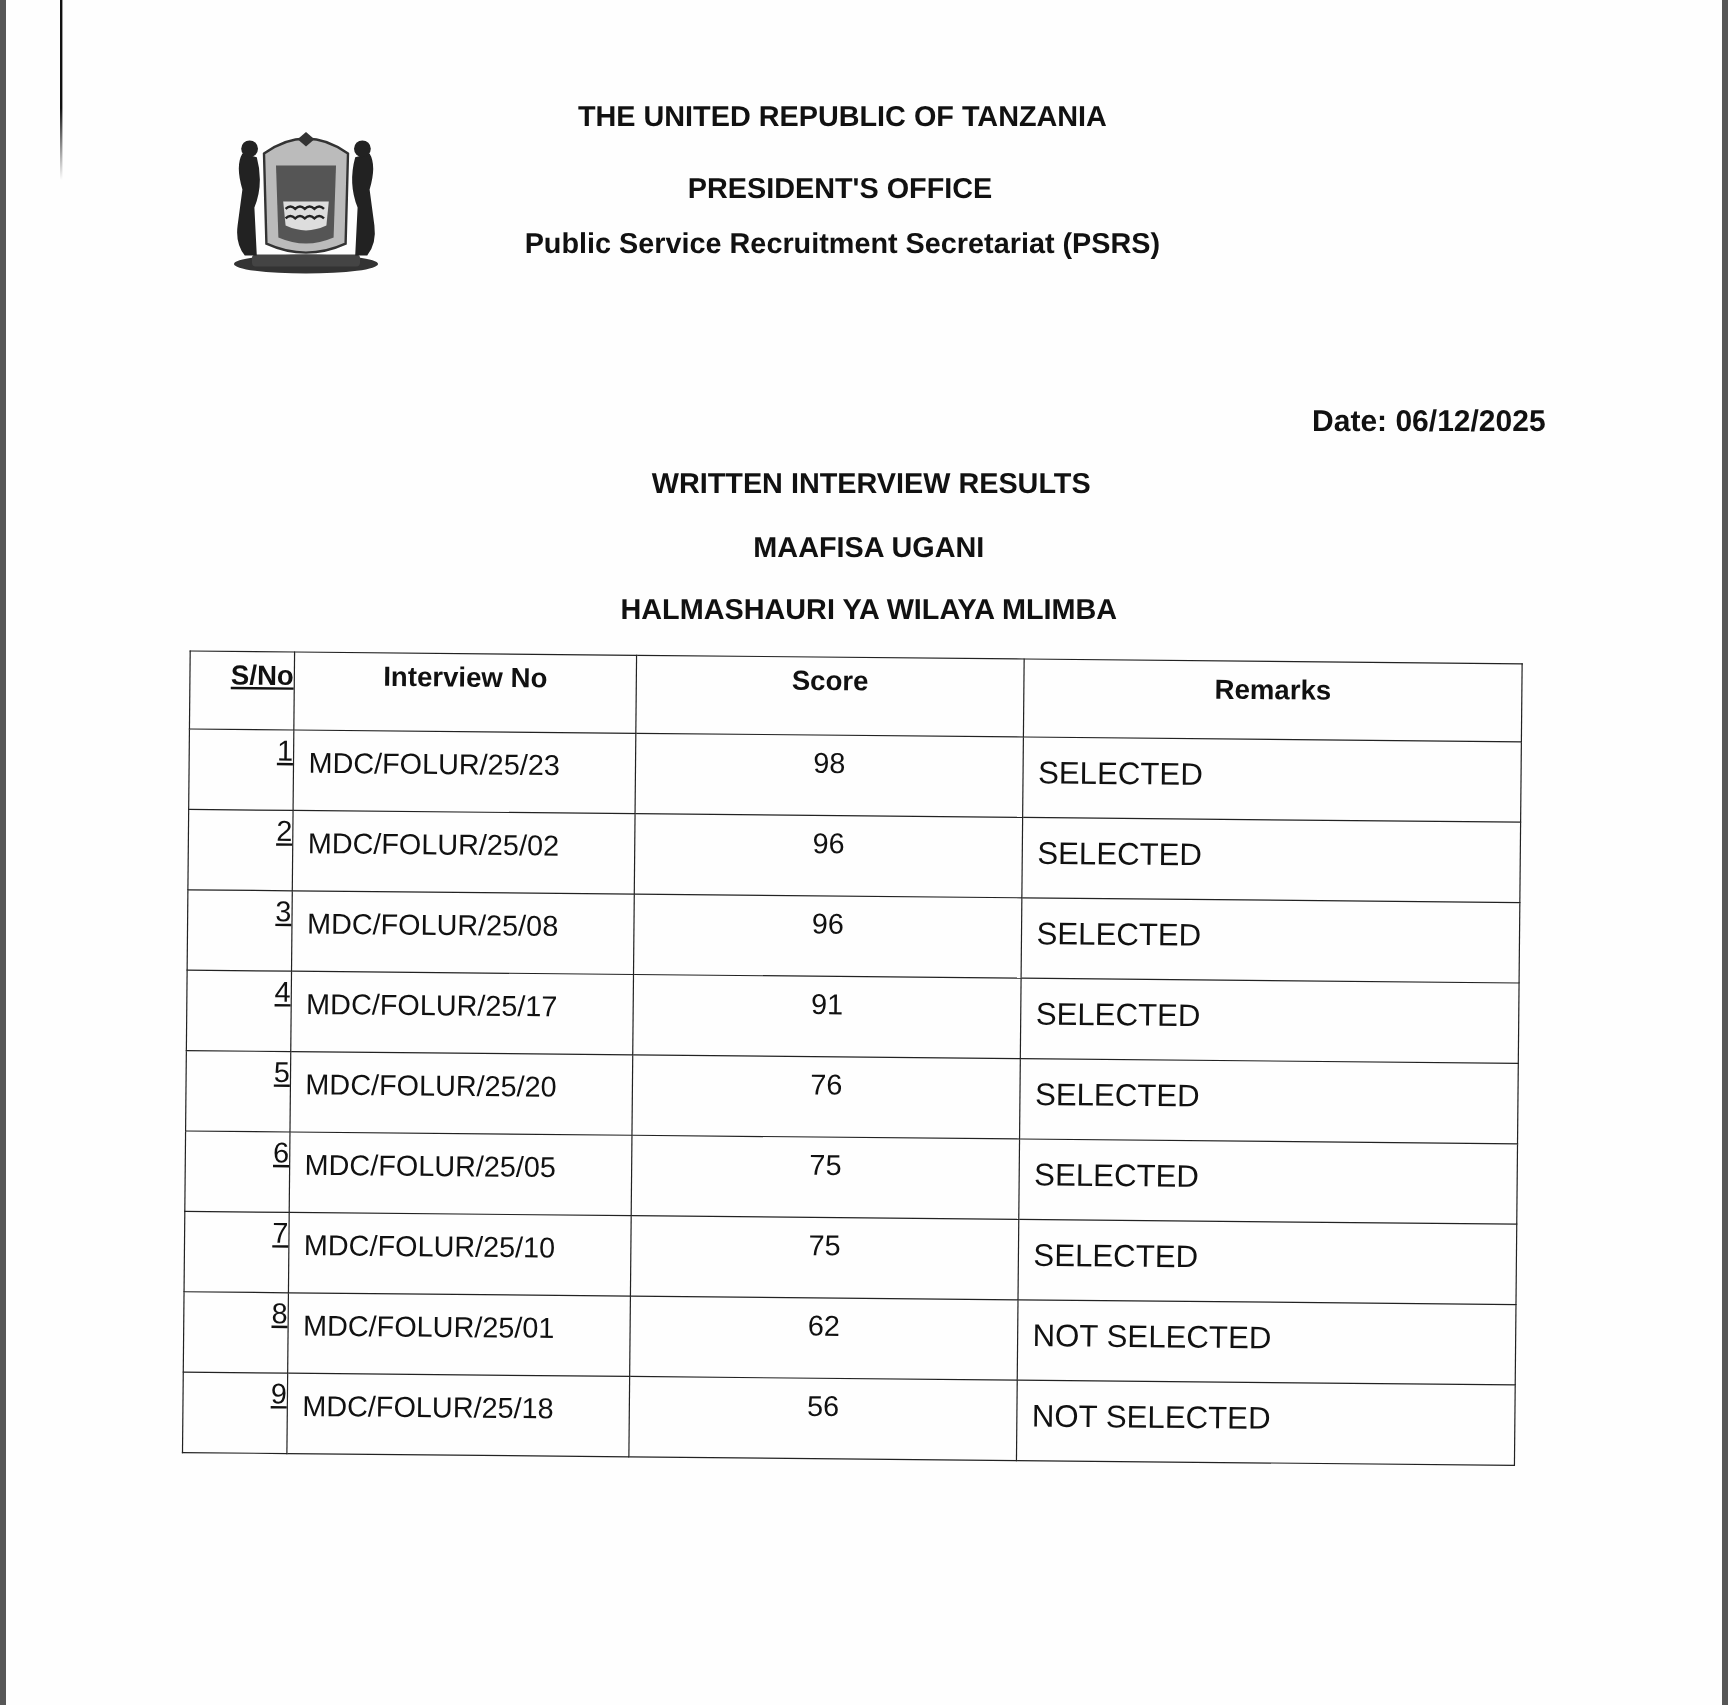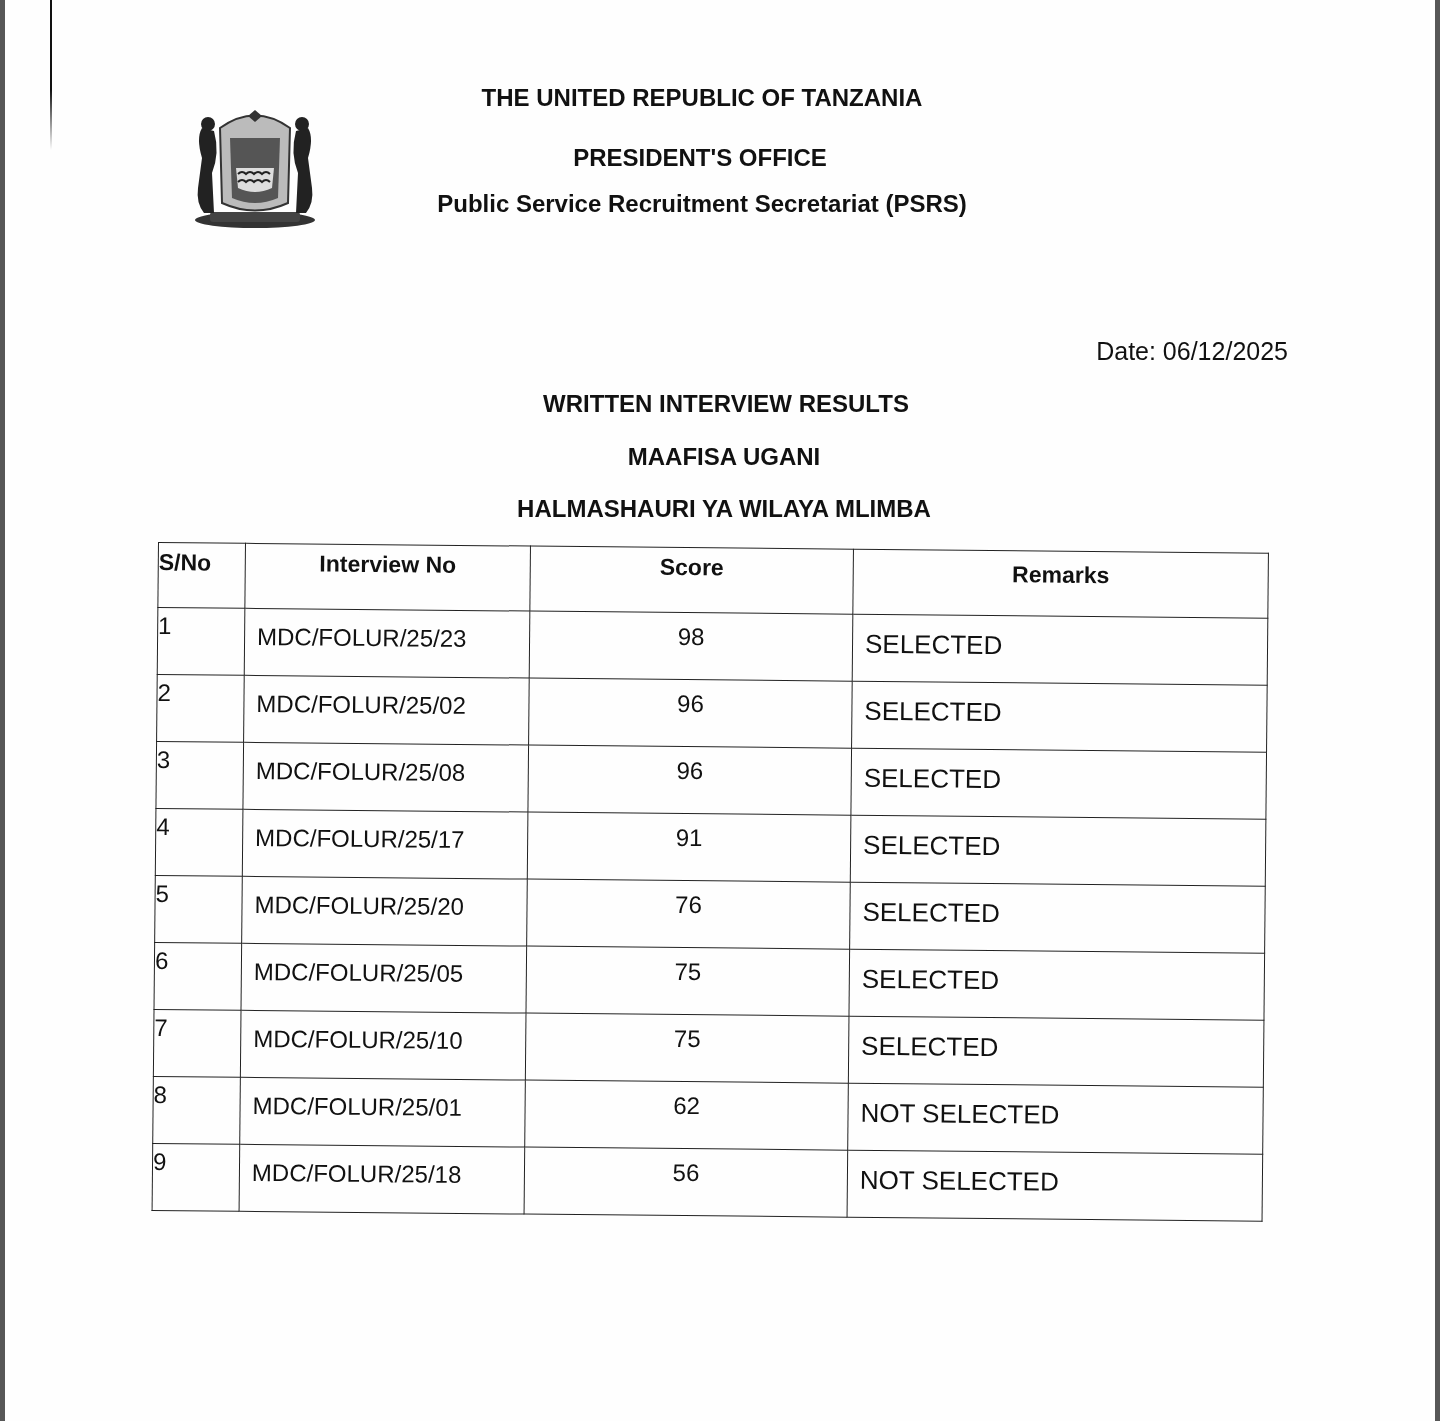--- a/index.html
+++ b/index.html
@@ -10,30 +10,30 @@
   }
   .edge-left { position: absolute; left: 0; top: 0; width: 5px; height: 1421px; background: #575757; }
   .edge-right { position: absolute; right: 0; top: 0; width: 5px; height: 1421px; background: #575757; }
   .scan-line { position: absolute; left: 50px; top: 0; width: 2px; height: 150px;
     background: linear-gradient(#111 0%, #111 60%, rgba(0,0,0,0) 100%); }
   .emblem { position: absolute; left: 190px; top: 108px; width: 130px; height: 122px; }
   .hdr { position: absolute; left: 0; width: 1440px; text-align: center; font-weight: bold; white-space: nowrap; }
   .h1 { top: 84px; font-size: 24px; left: -18px; }
   .h2 { top: 144px; font-size: 24px; left: -20px; }
   .h3 { top: 190px; font-size: 24px; left: -18px; }
-  .date { position: absolute; right: 152px; top: 337px; font-size: 25px; font-weight: normal; }
+  .date { position: absolute; right: 152px; top: 337px; font-size: 25px; font-weight: bold; }
   .t1 { top: 390px; font-size: 24px; left: 6px; }
   .t2 { top: 443px; font-size: 24px; left: 4px; }
   .t3 { top: 495px; font-size: 24px; left: 4px; }
   .table-wrap { position: absolute; left: 158px; top: 542px; transform: rotate(0.55deg); transform-origin: 0 0; }
   table { border-collapse: collapse; }
   td, th { border: 1.5px solid #222; padding: 0; }
   th { font-size: 23px; font-weight: bold; height: 54px; vertical-align: top; padding-top: 6px; }
   td { height: 52px; font-size: 24px; vertical-align: top; }
-  .c-sn { width: 86px; text-align: left; }
+  .c-sn { width: 86px; text-align: right; text-decoration: underline; }
   .c-iv { width: 272px; }
   .c-sc { width: 322px; text-align: center; }
   .c-rm { width: 402px; }
   td.c-sn { padding-top: 4px; }
   td.c-iv { padding-left: 12px; padding-top: 14px; font-size: 24px; }
   td.c-sc { padding-top: 10px; }
   td.c-rm { padding-left: 12px; padding-top: 14px; font-size: 26px; }
   th.c-rm { text-align: center; padding-top: 10px; }
 </style>
 </head>

